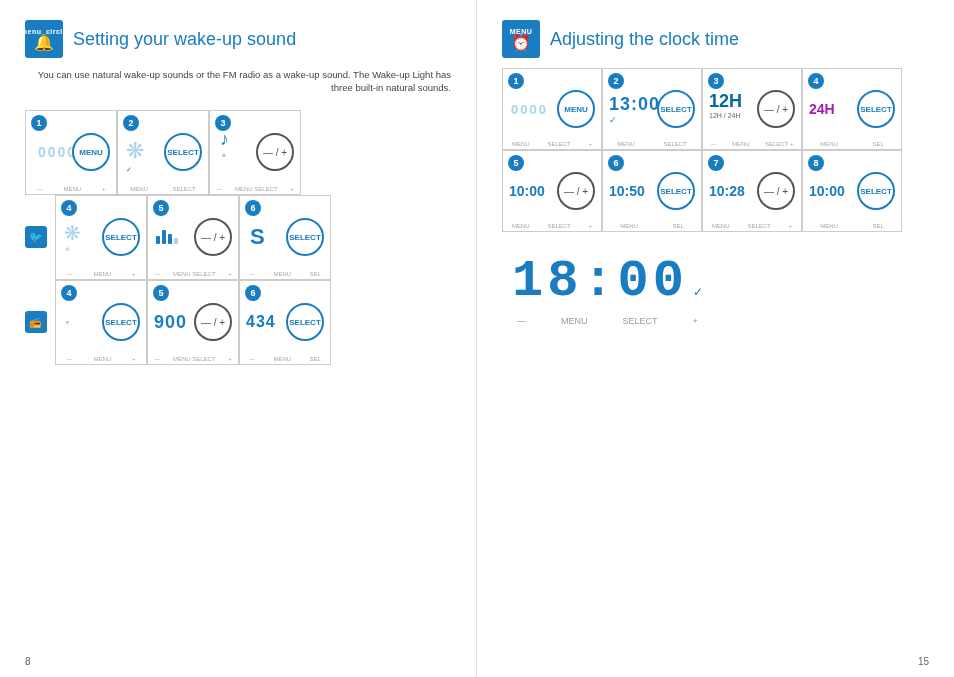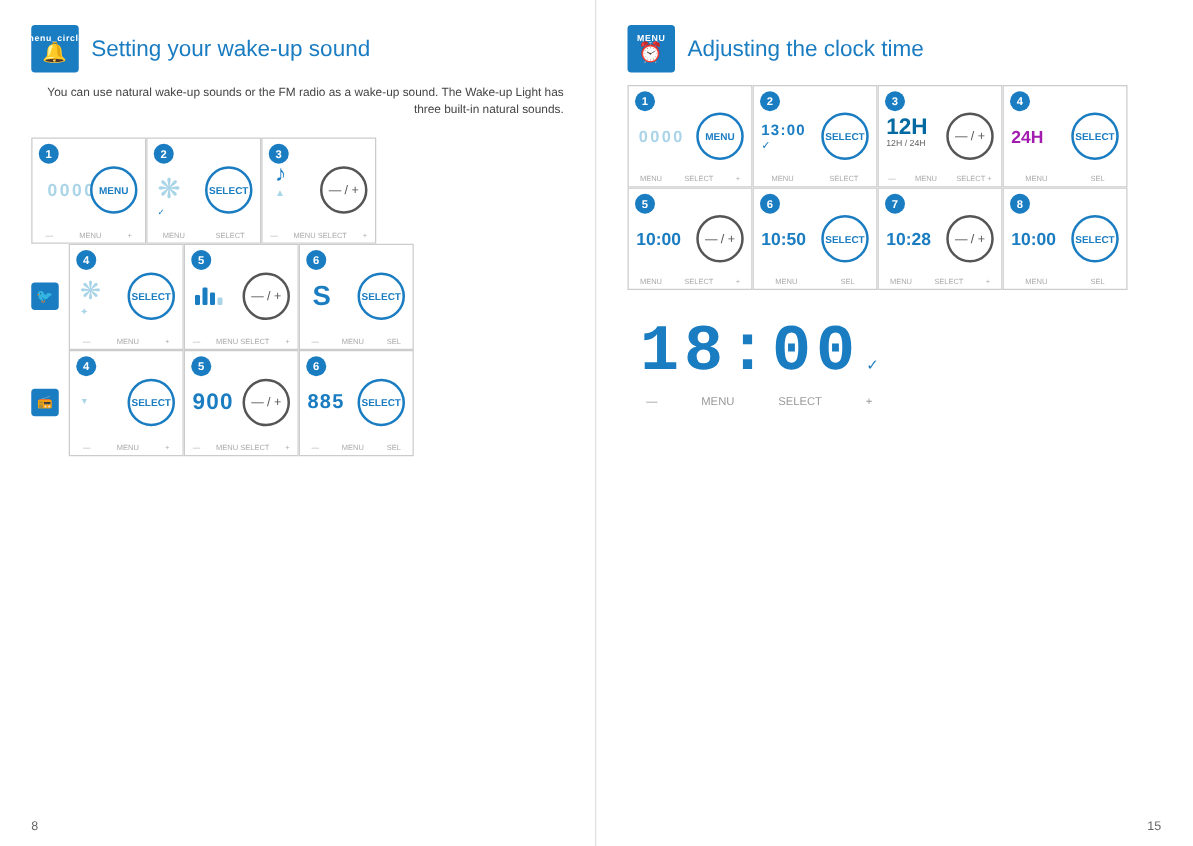--- a/index.html
+++ b/index.html
@@ -378,21 +378,21 @@
               <span>—</span>
                 <span>MENU SELECT</span>
                 <span>+</span>
             </div>
           </div>
 
           <div class="step-box">
             <div class="step-number">6</div>
             <div class="step-inner">
               <div style="position:absolute;left:6px;top:50%;transform:translateY(-50%);">
-                <div style="font-size:16px;color:#1a7cc1;font-weight:bold;letter-spacing:1px;">885</div>
+                <div style="font-size:16px;color:#1a7cc1;font-weight:bold;letter-spacing:1px;">434</div>
               </div>
               <div class="select-circle">SELECT</div>
             </div>
             <div class="bottom-labels">
               <span>—</span>
                 <span>MENU</span>
                 <span>SEL</span>
             </div>
           </div>
         </div>
@@ -426,21 +426,21 @@
           <span>MENU</span>
             <span>SELECT</span>
             <span>+</span>
         </div>
       </div>
 
       <div class="step-box" style="width:100px;height:82px;">
         <div class="step-number">2</div>
         <div class="step-inner">
           <div style="position:absolute;left:6px;top:50%;transform:translateY(-50%);">
-            <div style="font-size:12px;color:#1a7cc1;font-weight:bold;letter-spacing:1px;">13:00</div>
+            <div style="font-size:18px;color:#1a7cc1;font-weight:bold;letter-spacing:1px;">13:00</div>
             <div style="font-size:9px;color:#1a7cc1;">✓</div>
           </div>
           <div class="select-circle">SELECT</div>
         </div>
         <div class="bottom-labels">
           <span>MENU</span>
             <span>SELECT</span>
         </div>
       </div>
 

